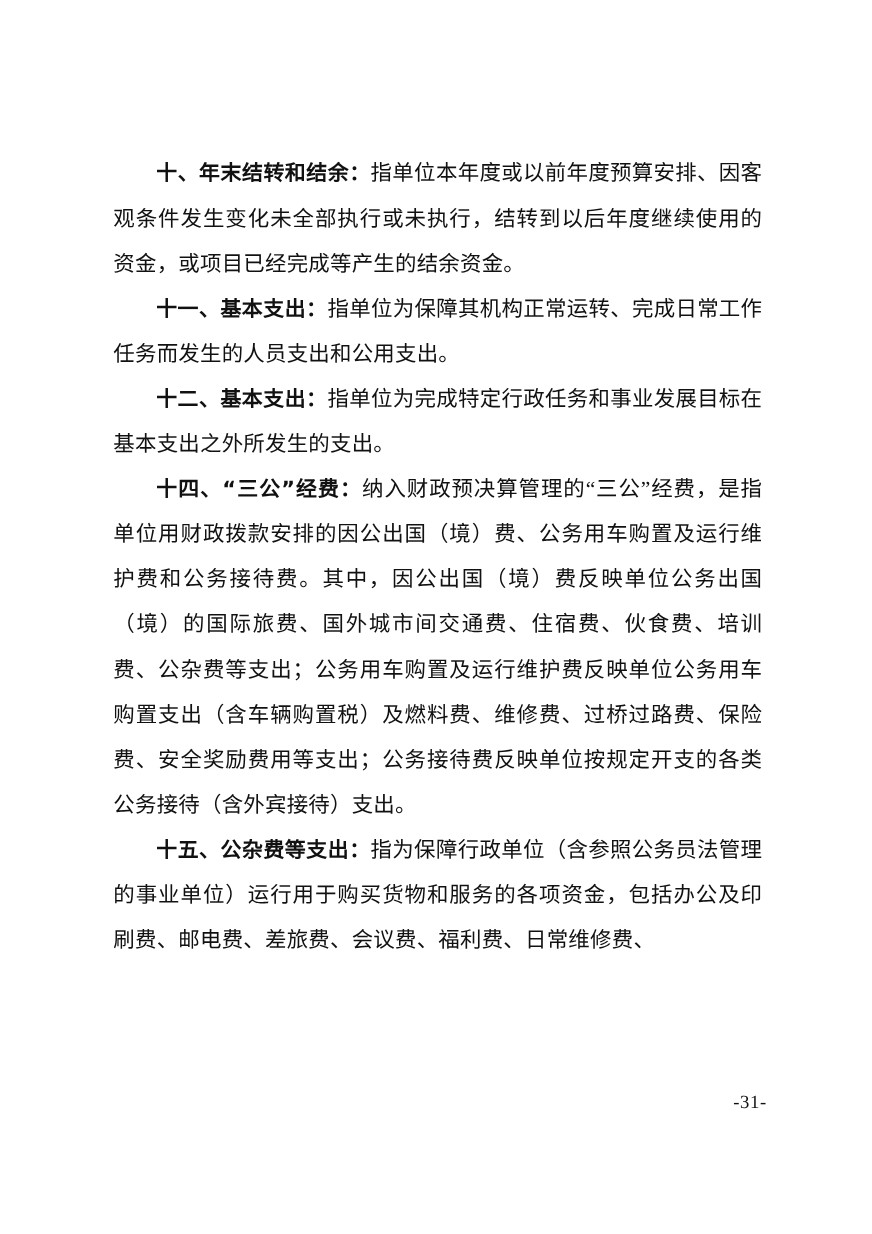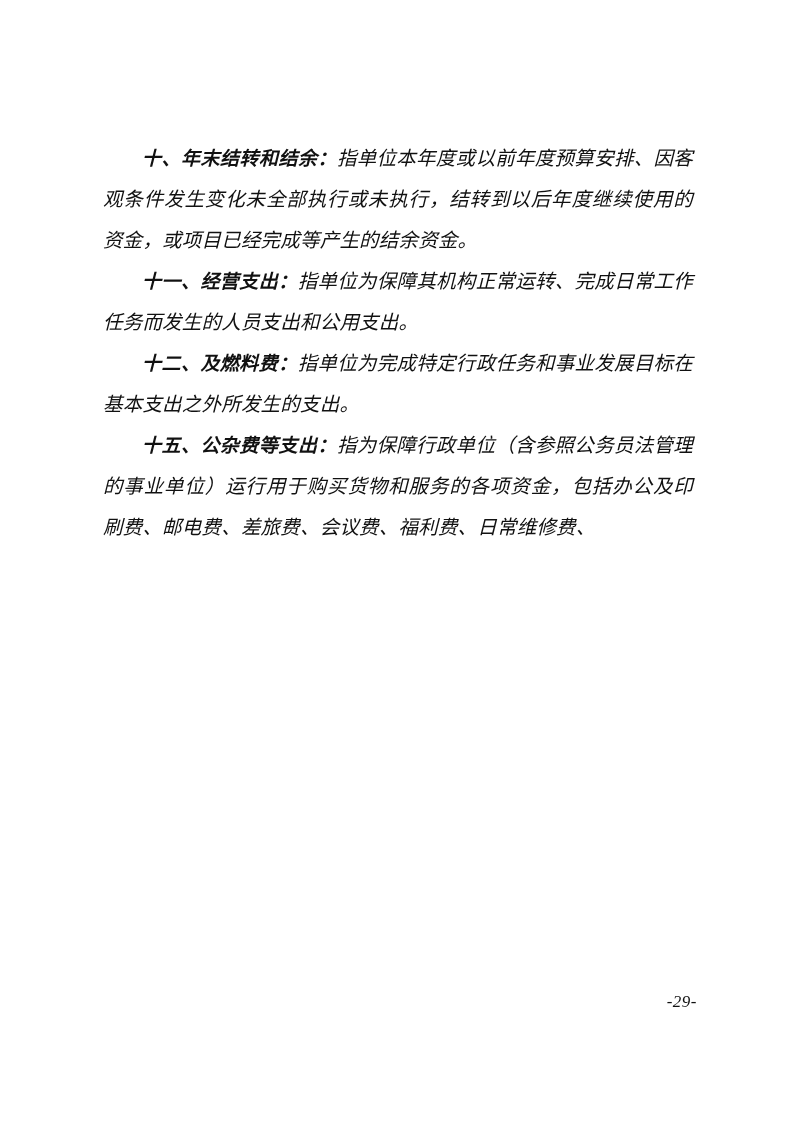--- a/index.html
+++ b/index.html
@@ -15,21 +15,20 @@
     position: relative;
     overflow: hidden;
   }
   .page {
     position: absolute;
     top: 0;
     left: 0;
     width: 793px;
     height: 1122px;
     background: #ffffff;
-    font-style: italic;
   }
   .content {
     position: absolute;
     left: 103px;
     top: 138px;
     width: 590px;
   }
   .para {
     font-size: 19.5px;
     line-height: 41px;
@@ -60,29 +59,32 @@
 <body>
 
 <div class="page">
   <div class="content">
 
     <p class="para">
       <span class="term">十、年末结转和结余：</span><span>指单位本年度或以前年度预算安排、因客观条件发生变化未全部执行或未执行，结转到以后年度继续使用的资金，或项目已经完成等产生的结余资金。</span>
     </p>
 
     <p class="para">
-      <span class="term">十一、经营支出：</span><span>指单位为保障其机构正常运转、完成日常工作任务而发生的人员支出和公用支出。</span>
+      <span class="term">十一、基本支出：</span><span>指单位为保障其机构正常运转、完成日常工作任务而发生的人员支出和公用支出。</span>
     </p>
 
     <p class="para">
-      <span class="term">十二、及燃料费：</span><span>指单位为完成特定行政任务和事业发展目标在基本支出之外所发生的支出。</span>
+      <span class="term">十二、基本支出：</span><span>指单位为完成特定行政任务和事业发展目标在基本支出之外所发生的支出。</span>
     </p>
 
 
+    <p class="para">
+      <span class="term">十四、“三公”经费：</span><span>纳入财政预决算管理的“三公”经费，是指单位用财政拨款安排的因公出国（境）费、公务用车购置及运行维护费和公务接待费。其中，因公出国（境）费反映单位公务出国（境）的国际旅费、国外城市间交通费、住宿费、伙食费、培训费、公杂费等支出；公务用车购置及运行维护费反映单位公务用车购置支出（含车辆购置税）及燃料费、维修费、过桥过路费、保险费、安全奖励费用等支出；公务接待费反映单位按规定开支的各类公务接待（含外宾接待）支出。</span>
+    </p>
 
     <p class="para">
       <span class="term">十五、公杂费等支出：</span><span>指为保障行政单位（含参照公务员法管理的事业单位）运行用于购买货物和服务的各项资金，包括办公及印刷费、邮电费、差旅费、会议费、福利费、日常维修费、</span>
     </p>
 
   </div>
 
-  <div class="page-number">-29-</div>
+  <div class="page-number">-31-</div>
 </div>
 
 </body></html>

